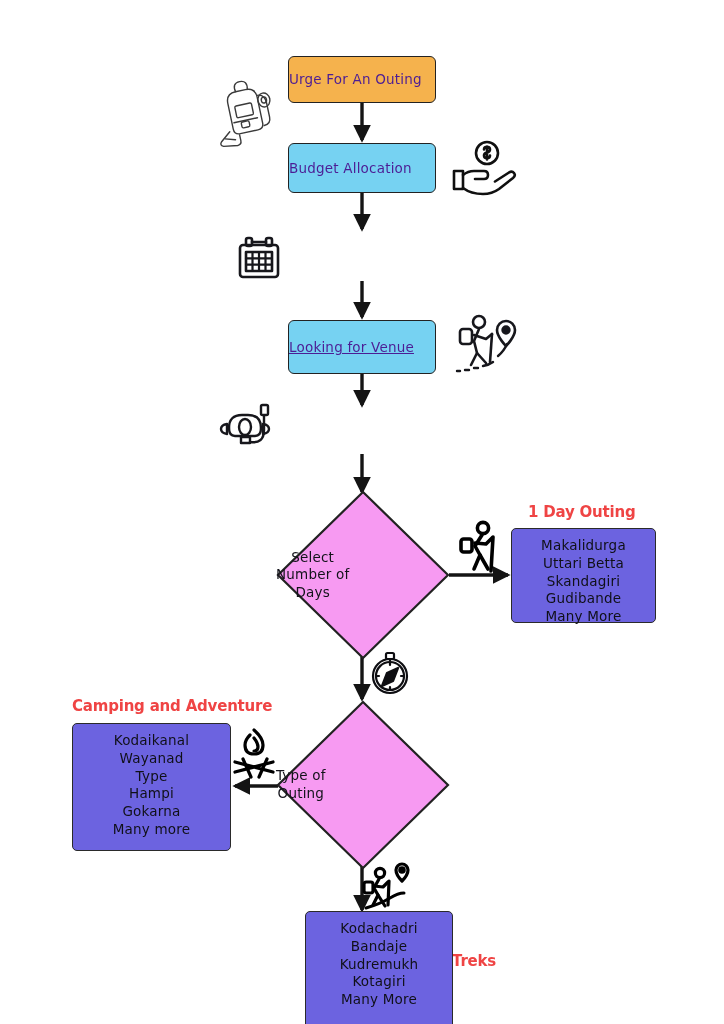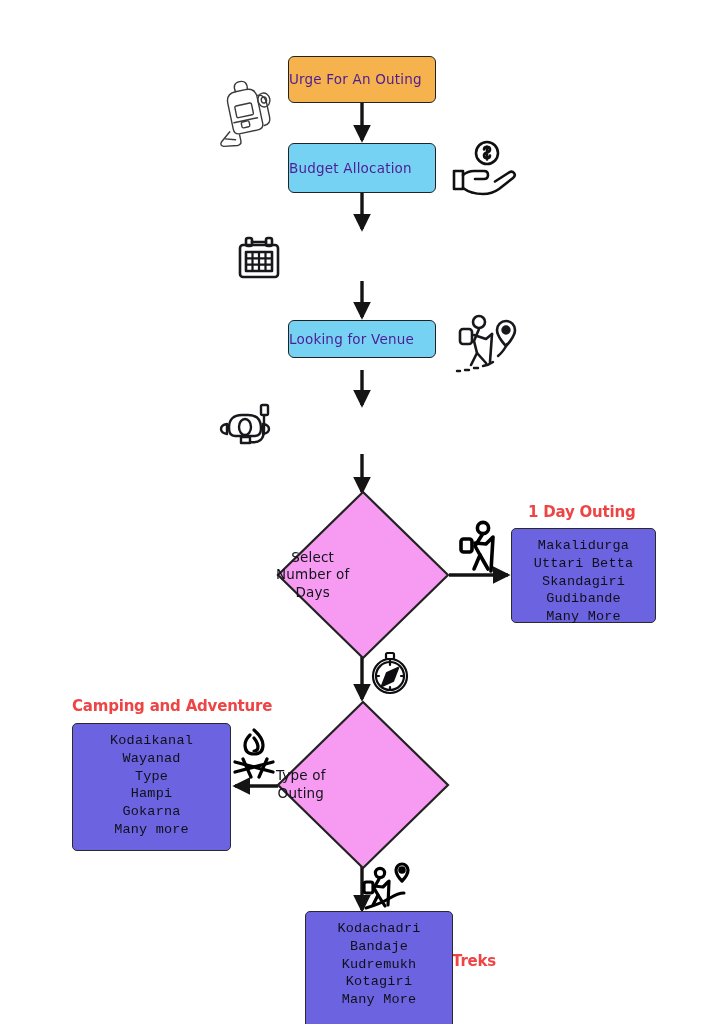--- a/index.html
+++ b/index.html
@@ -64,21 +64,20 @@
     position: absolute;
     box-sizing: border-box;
     border: 1.5px solid #2a2a2a;
     border-radius: 5px;
     background: #6C63E0;
     padding: 8px 6px 6px 6px;
     display: flex;
     flex-direction: column;
     align-items: center;
     justify-content: flex-start;
-    font-family: Liberation Mono, monospace;
   }
   .listbox .li {
     font-size: 13.5px;
     line-height: 1.32;
     color: #101018;
     letter-spacing: .2px;
     white-space: nowrap;
   }
 
   
@@ -134,21 +133,21 @@
 
   <div class="node n-orange" style="left:288px; top:56px; width:148px; height:47px;">
     <span>Urge For An Outing</span>
   </div>
 
   <div class="node n-blue" style="left:288px; top:143px; width:148px; height:50px;">
     <span>Budget Allocation</span>
   </div>
 
 
-  <div class="node n-blue" style="left:288px; top:320px; width:148px; height:38px;">
+  <div class="node n-blue" style="left:288px; top:320px; width:148px; height:54px;text-decoration:underline;">
     <span>Looking for Venue</span>
   </div>
 
 
   <div class="diamond-wrap" style="left:276px; top:490px; width:174px; height:170px;">
     <svg class="diamond-shape" viewBox="0 0 174 170">
       <polygon points="87,2 172,85 87,168 2,85" fill="#F79AF2" stroke="#222222" stroke-width="2.2"></polygon>
     </svg>
     <div class="diamond-label">
       <div>

